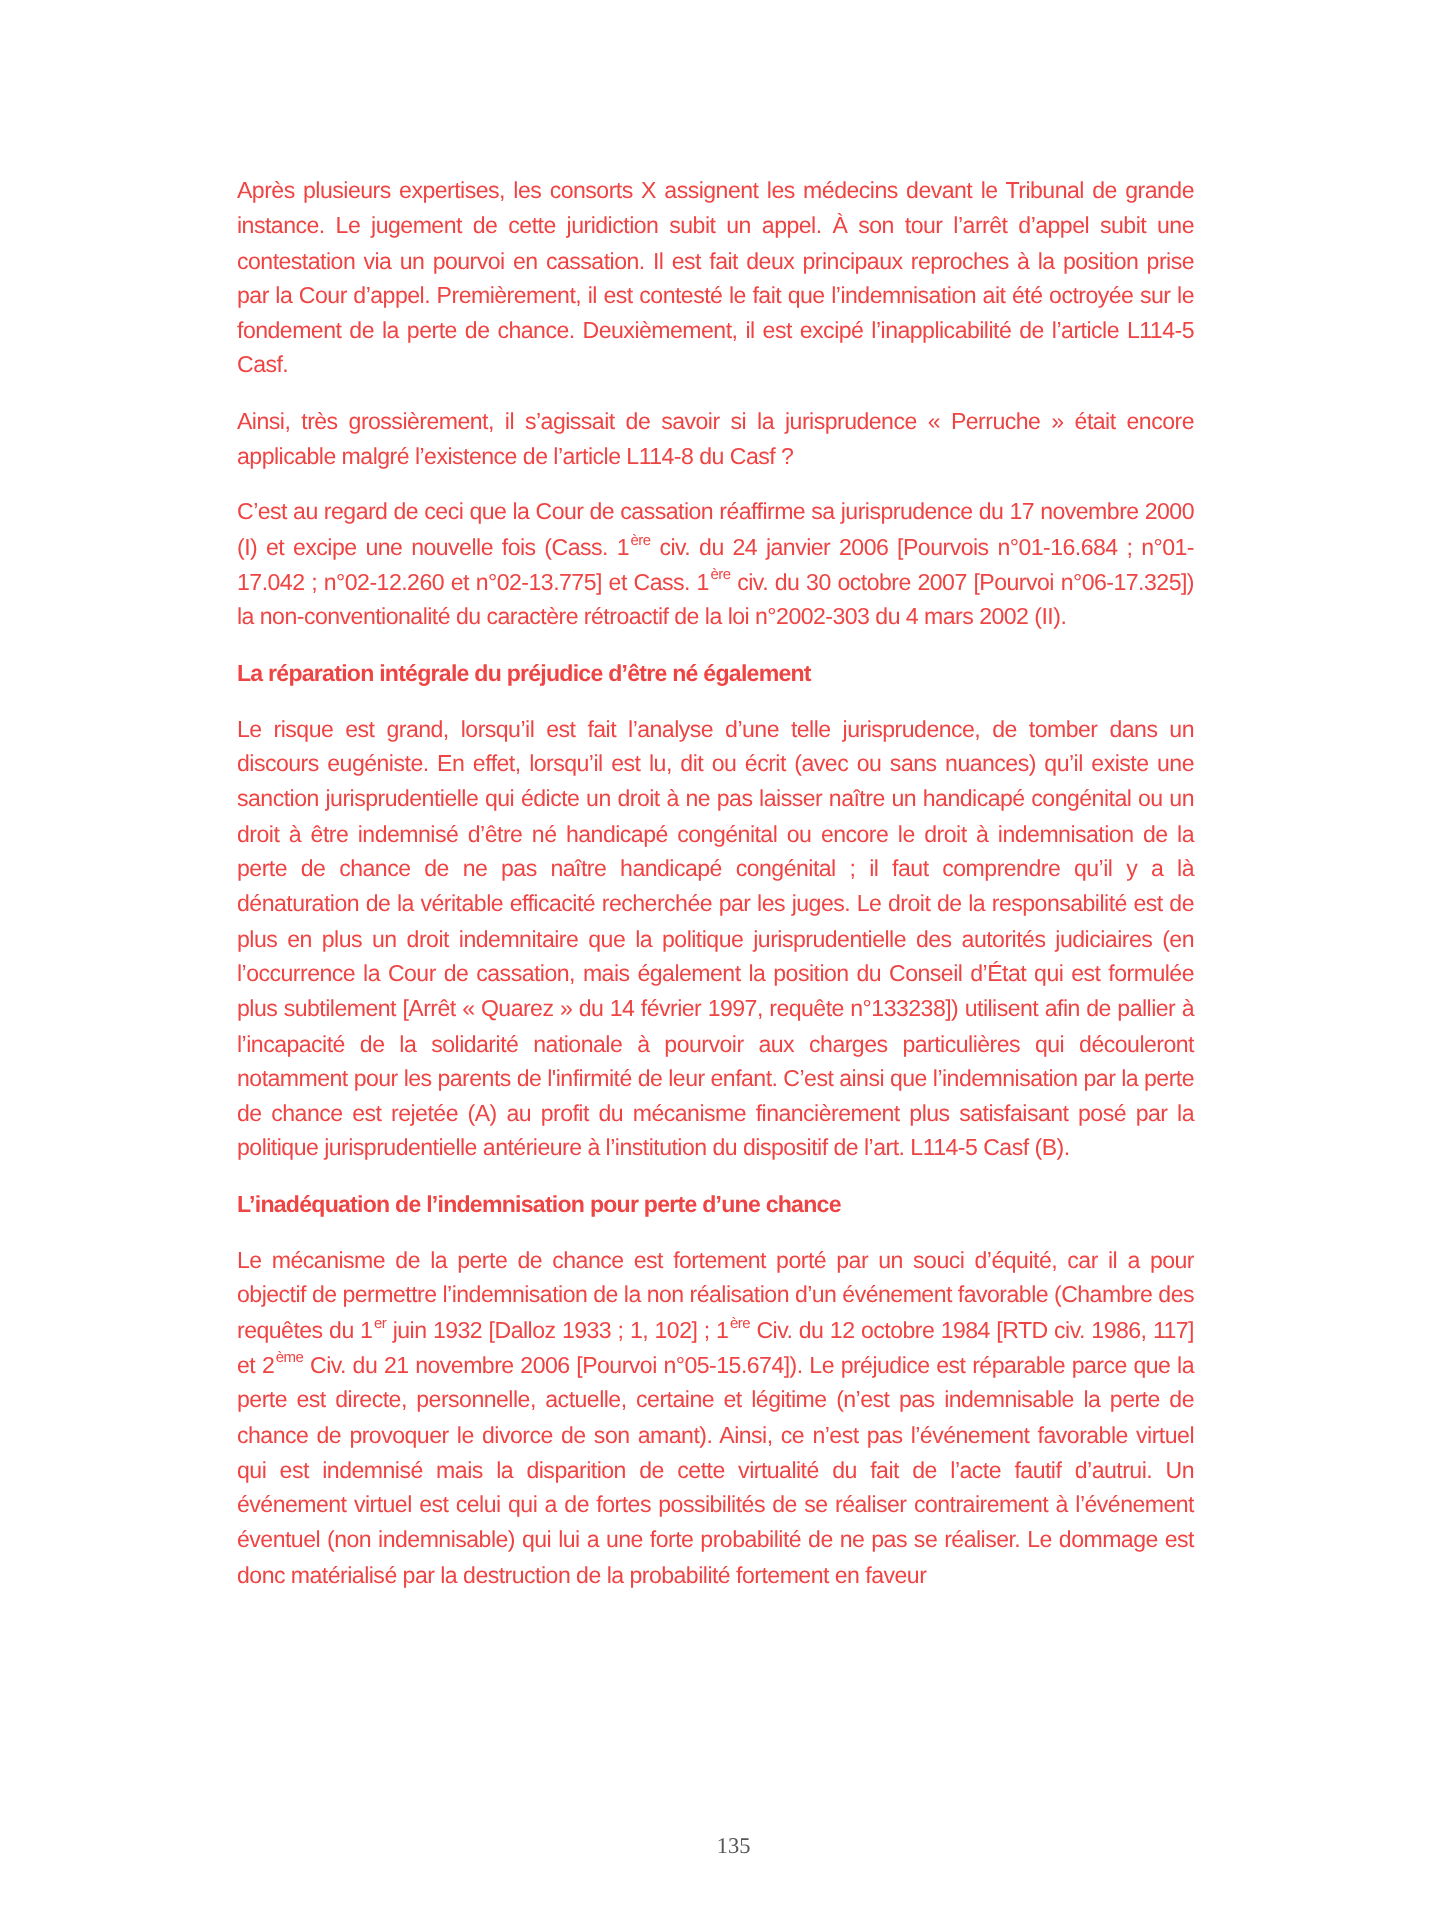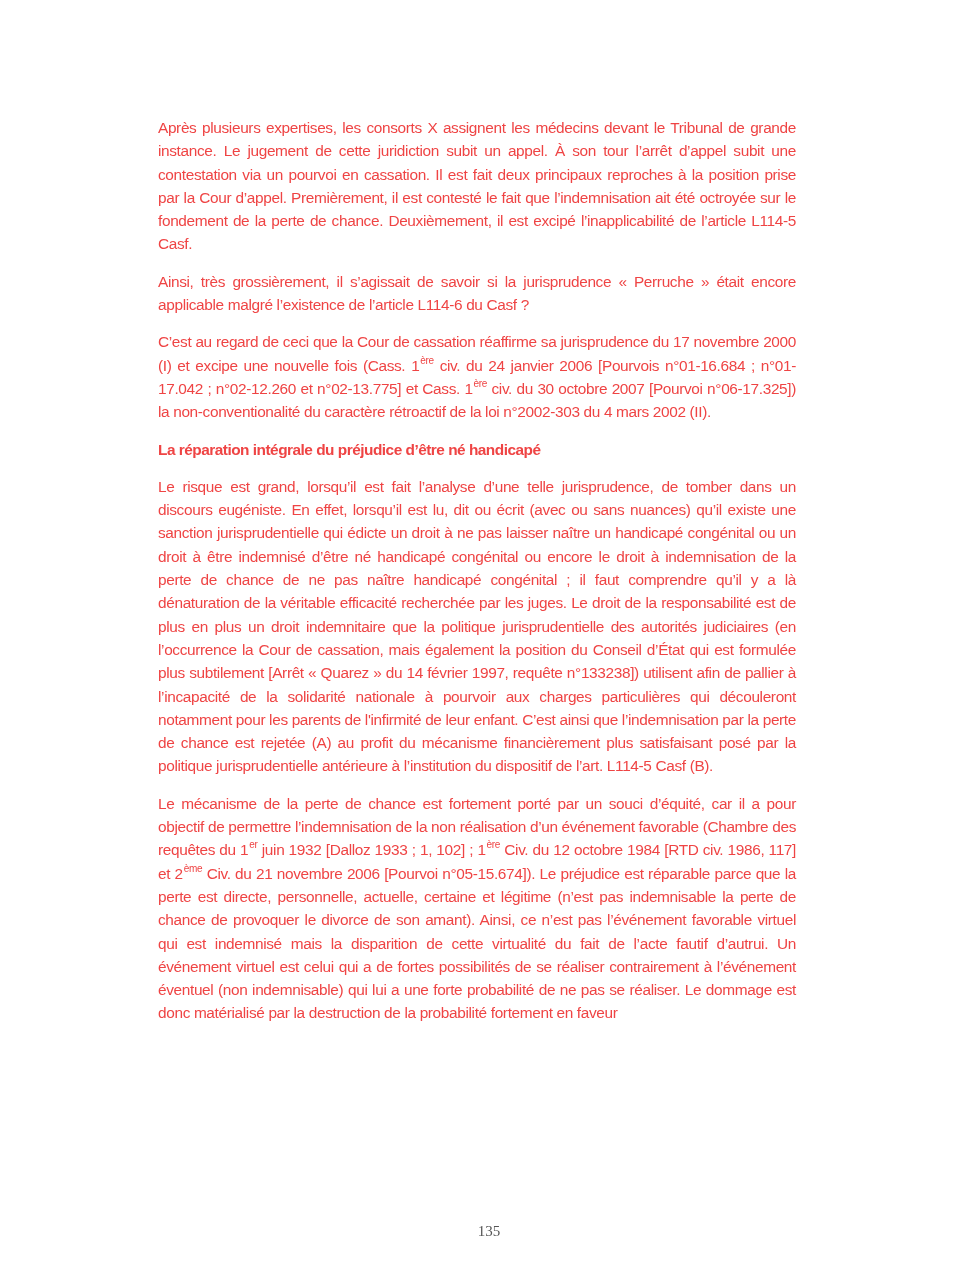--- a/index.html
+++ b/index.html
@@ -53,33 +53,34 @@
 </head>
 <body>
 
 <div class="page">
 
   <p class="para">
     <span>Après plusieurs expertises, les consorts X assignent les médecins devant le Tribunal de grande instance. Le jugement de cette juridiction subit un appel. À son tour l’arrêt d’appel subit une contestation via un pourvoi en cassation. Il est fait deux principaux reproches à la position prise par la Cour d’appel. Premièrement, il est contesté le fait que l’indemnisation ait été octroyée sur le fondement de la perte de chance. Deuxièmement, il est excipé l’inapplicabilité de l’article L114-5 Casf.</span>
   </p>
 
   <p class="para">
-    <span>Ainsi, très grossièrement, il s’agissait de savoir si la jurisprudence « Perruche » était encore applicable malgré l’existence de l’article L114-6 du Casf ?</span>
+    <span>Ainsi, très grossièrement, il s’agissait de savoir si la jurisprudence « Perruche » était encore applicable malgré l’existence de l’article L114-8 du Casf ?</span>
   </p>
 
   <p class="para">
     <span>C’est au regard de ceci que la Cour de cassation réaffirme sa jurisprudence du 17 novembre 2000 (I) et excipe une nouvelle fois (Cass. 1</span><sup>ère</sup><span> civ. du 24 janvier 2006 [Pourvois n°01-16.684 ; n°01-17.042 ; n°02-12.260 et n°02-13.775] et Cass. 1</span><sup>ère</sup><span> civ. du 30 octobre 2007 [Pourvoi n°06-17.325]) la non-conventionalité du caractère rétroactif de la loi n°2002-303 du 4 mars 2002 (II).</span>
   </p>
 
-  <p class="heading">La réparation intégrale du préjudice d’être né handicapé</p>
+  <p class="heading">La réparation intégrale du préjudice d’être né également</p>
 
   <p class="para">
     <span>Le risque est grand, lorsqu’il est fait l’analyse d’une telle jurisprudence, de tomber dans un discours eugéniste. En effet, lorsqu’il est lu, dit ou écrit (avec ou sans nuances) qu’il existe une sanction jurisprudentielle qui édicte un droit à ne pas laisser naître un handicapé congénital ou un droit à être indemnisé d’être né handicapé congénital ou encore le droit à indemnisation de la perte de chance de ne pas naître handicapé congénital ; il faut comprendre qu’il y a là dénaturation de la véritable efficacité recherchée par les juges. Le droit de la responsabilité est de plus en plus un droit indemnitaire que la politique jurisprudentielle des autorités judiciaires (en l’occurrence la Cour de cassation, mais également la position du Conseil d’État qui est formulée plus subtilement [Arrêt « Quarez » du 14 février 1997, requête n°133238]) utilisent afin de pallier à l’incapacité de la solidarité nationale à pourvoir aux charges particulières qui découleront notamment pour les parents de l'infirmité de leur enfant. C’est ainsi que l’indemnisation par la perte de chance est rejetée (A) au profit du mécanisme financièrement plus satisfaisant posé par la politique jurisprudentielle antérieure à l’institution du dispositif de l’art. L114-5 Casf (B).</span>
   </p>
 
+  <p class="heading">L’inadéquation de l’indemnisation pour perte d’une chance</p>
 
   <p class="para">
     <span>Le mécanisme de la perte de chance est fortement porté par un souci d’équité, car il a pour objectif de permettre l’indemnisation de la non réalisation d’un événement favorable (Chambre des requêtes du 1</span><sup>er</sup><span> juin 1932 [Dalloz 1933 ; 1, 102] ; 1</span><sup>ère</sup><span> Civ. du 12 octobre 1984 [RTD civ. 1986, 117] et 2</span><sup>ème</sup><span> Civ. du 21 novembre 2006 [Pourvoi n°05-15.674]). Le préjudice est réparable parce que la perte est directe, personnelle, actuelle, certaine et légitime (n’est pas indemnisable la perte de chance de provoquer le divorce de son amant). Ainsi, ce n’est pas l’événement favorable virtuel qui est indemnisé mais la disparition de cette virtualité du fait de l’acte fautif d’autrui. Un événement virtuel est celui qui a de fortes possibilités de se réaliser contrairement à l’événement éventuel (non indemnisable) qui lui a une forte probabilité de ne pas se réaliser. Le dommage est donc matérialisé par la destruction de la probabilité fortement en faveur</span>
   </p>
 
 </div>
 
 <div class="page-number">135</div>
 
 </body></html>

